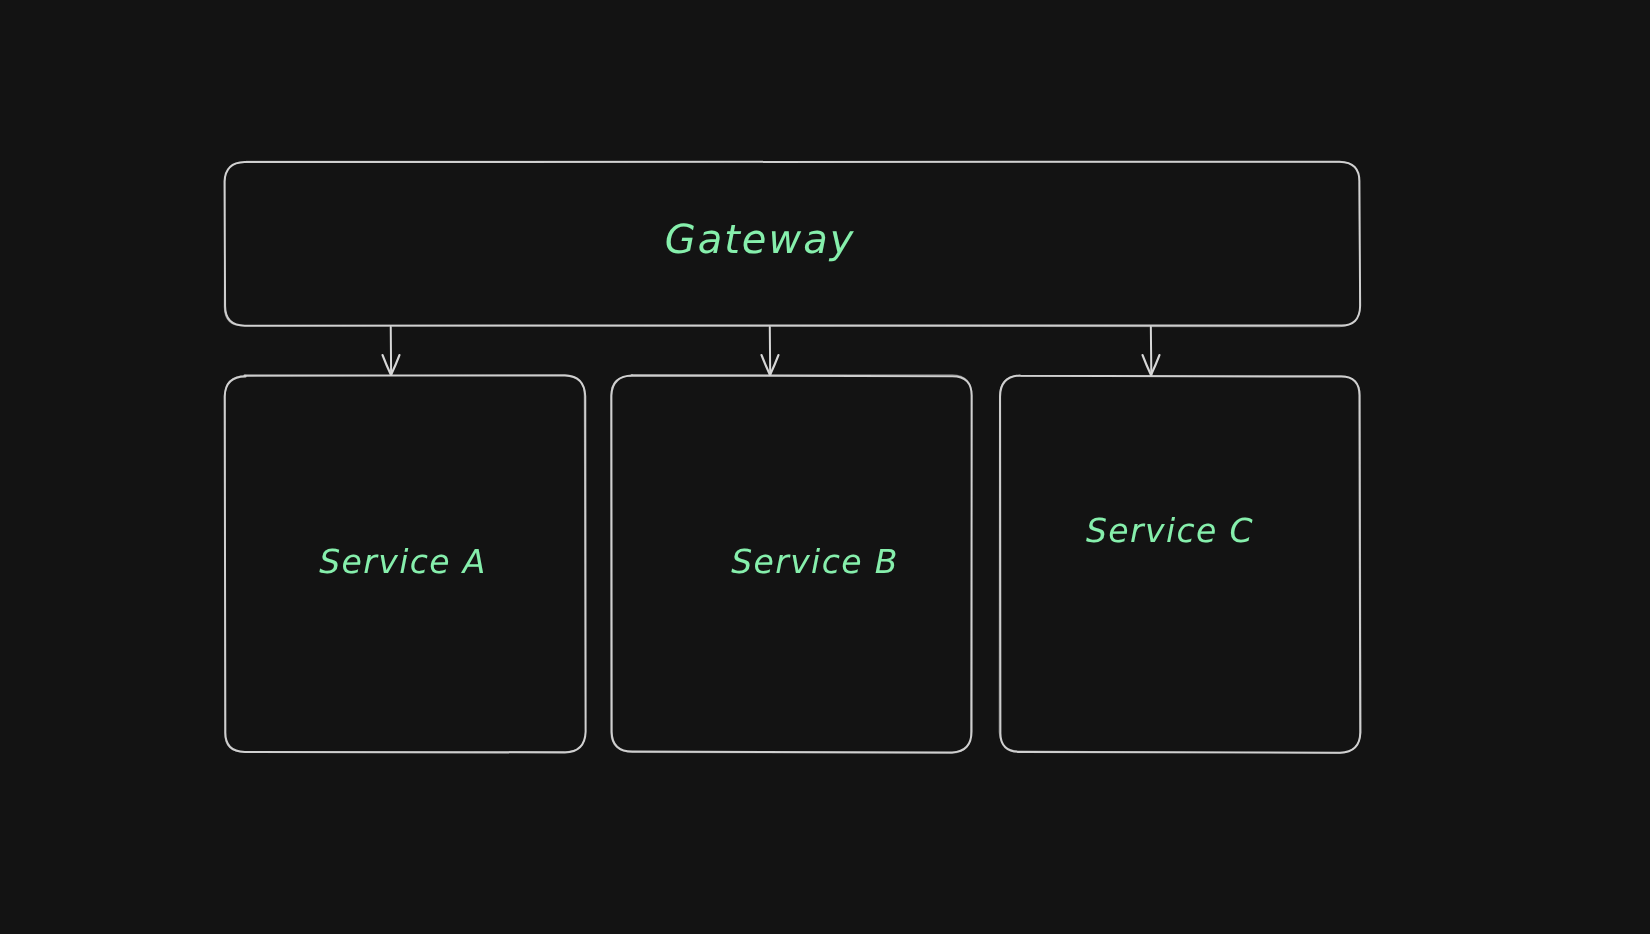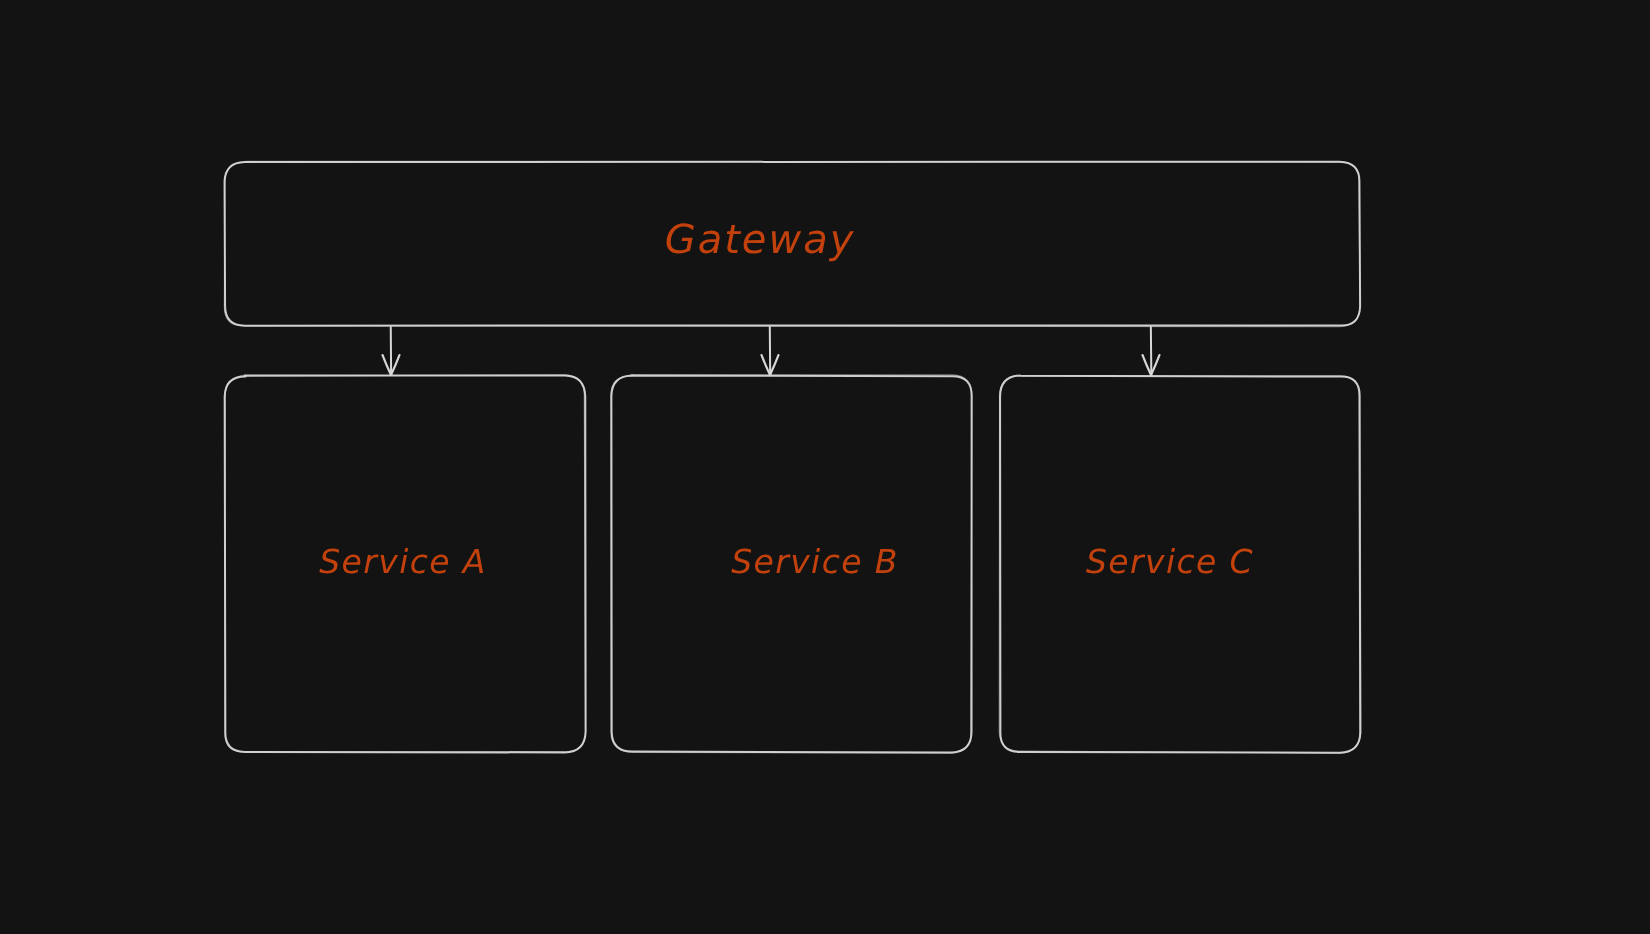--- a/index.html
+++ b/index.html
@@ -23,21 +23,21 @@
   #diagram-svg {
     position: absolute;
     left: 0;
     top: 0;
     width: 1650px;
     height: 934px;
     display: block;
   }
   .node-label {
     position: absolute;
-    color: #c2410c;
+    color: #86efac;
     font-family: "DejaVu Sans", sans-serif;
     font-style: italic;
     font-weight: 400;
     letter-spacing: 1.2px;
     white-space: nowrap;
     text-align: center;
     transform: translate(-50%, -50%);
     pointer-events: none;
     text-rendering: geometricPrecision;
   }
@@ -91,16 +91,16 @@
           <path d="M 1142.5 355 Q 1146.325 365 1151 375" fill="none" stroke="#d7d7d7" stroke-width="2.1" stroke-linecap="round"></path>
           <path d="M 1159.5 355 Q 1155.675 365 1151 375" fill="none" stroke="#d7d7d7" stroke-width="2.1" stroke-linecap="round"></path>
         </g>
       </g>
   </svg>
 
   <div id="labels-layer">
       <div class="node-label label-gateway" style="left: 760px; top: 240px;">Gateway</div>
       <div class="node-label label-service" style="left: 403px; top: 561px;">Service A</div>
       <div class="node-label label-service" style="left: 815px; top: 561px;">Service B</div>
-      <div class="node-label label-service" style="left: 1170px; top: 561px;">Service C</div>
+      <div class="node-label label-service" style="left: 1170px; top: 530px;">Service C</div>
     </div>
 
 </div>
 
 </body></html>

